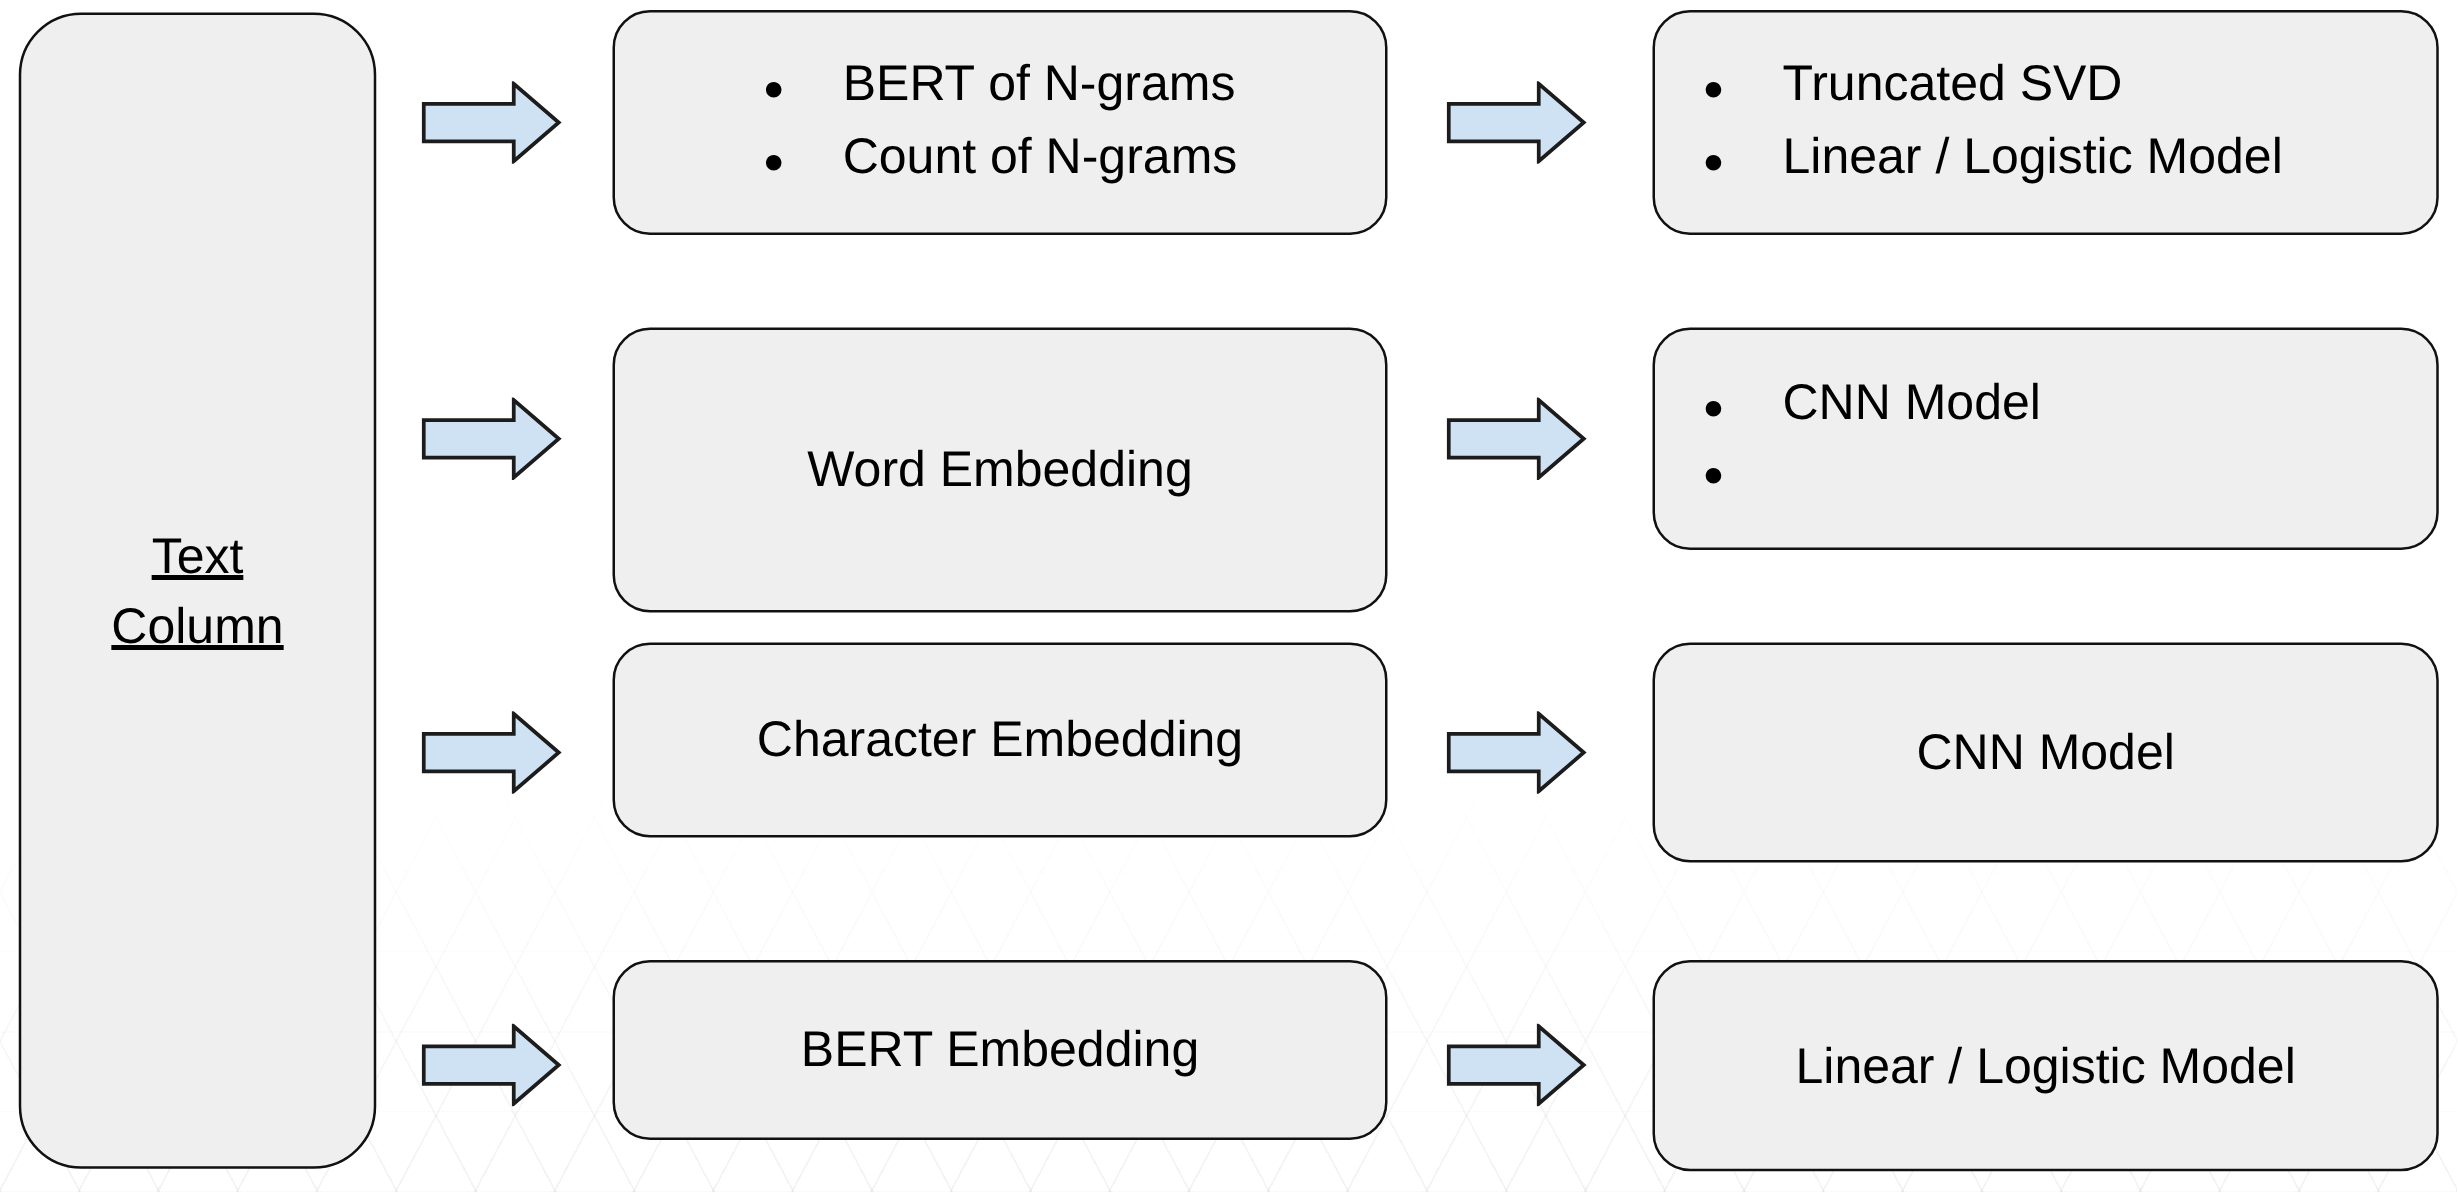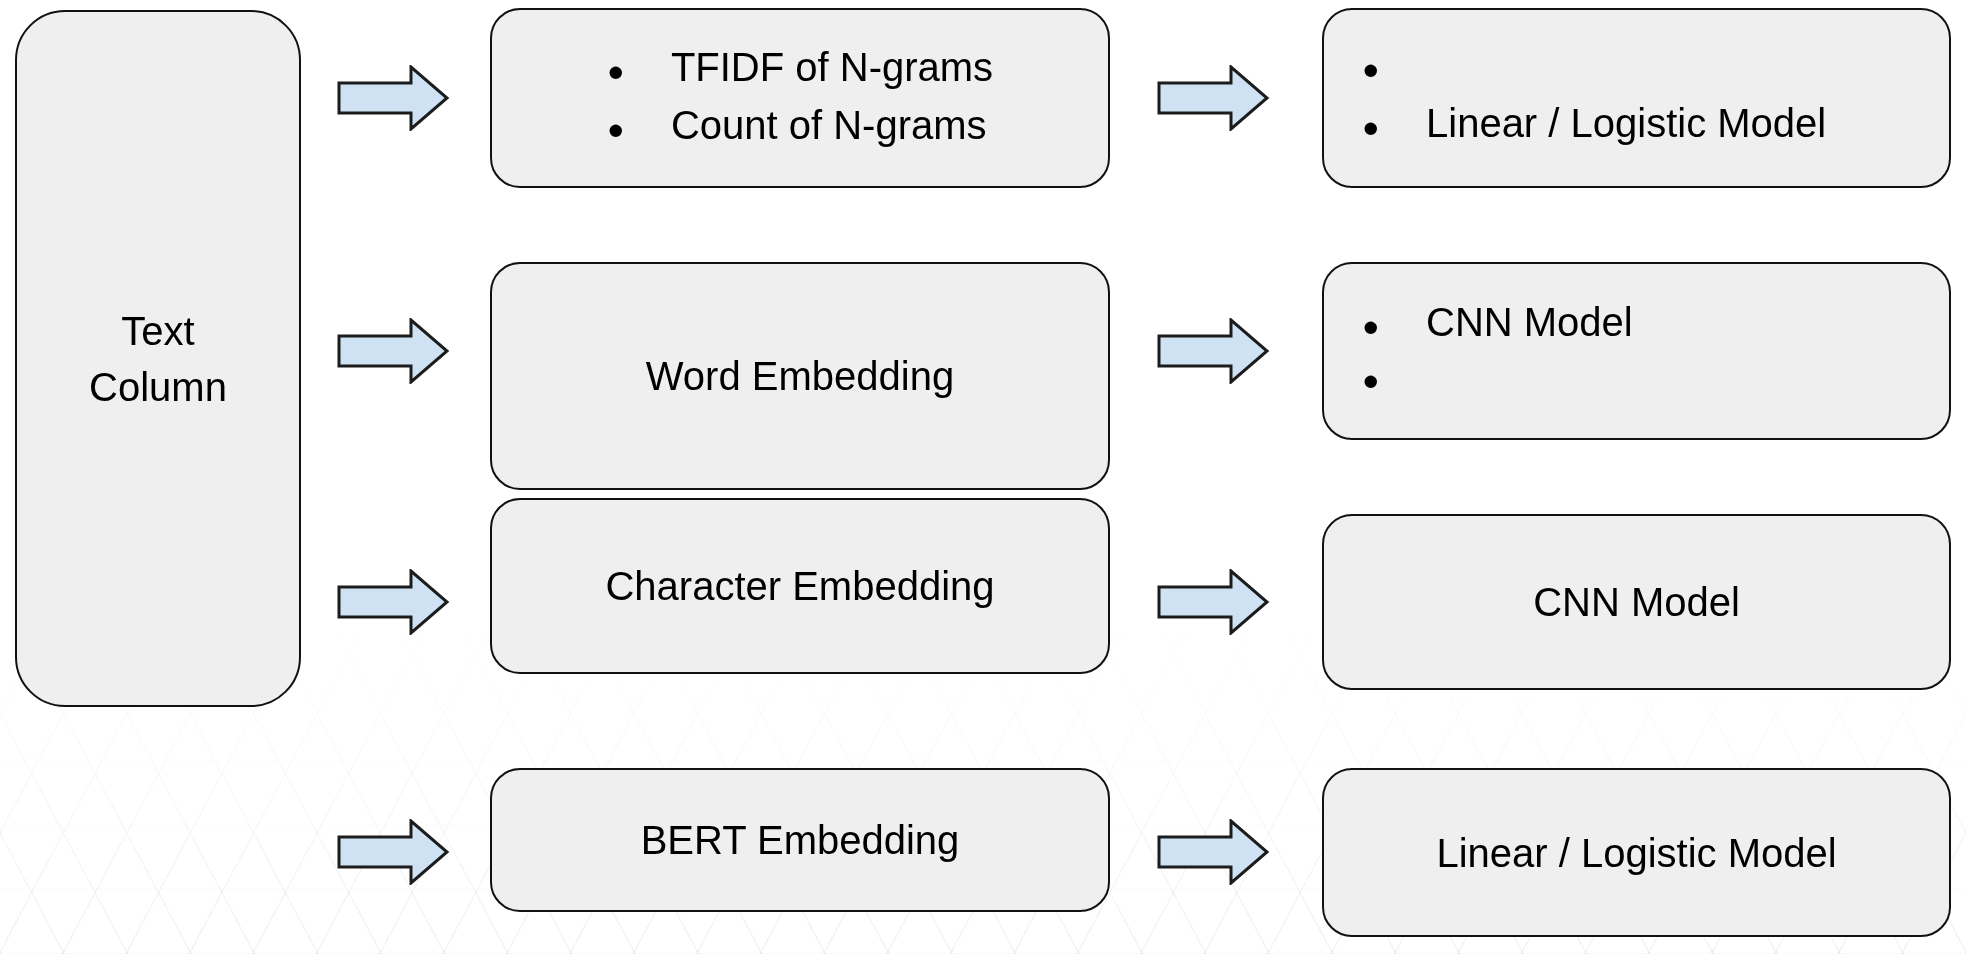--- a/index.html
+++ b/index.html
@@ -41,22 +41,23 @@
     box-sizing:border-box;
     background:var(--box-fill);
     border:2.5px solid var(--box-border);
     border-radius:30px;
     display:flex;
     align-items:center;
     justify-content:center;
   }
   .source{
     left:15px; top:10px;
-    width:286px; height:697px;
+    width:286px; height:925px;
     border-radius:50px;
+    text-decoration:underline;
   }
   .source .label{
     width:200px;
     text-align:center;
     font-size:40px;
     line-height:1.4;
   }
   .mid{ left:490px;  width:620px; }
   .rgt{ left:1322px; width:629px; }
   .label{
@@ -103,35 +104,36 @@
     <div class="label">Text Column</div>
   </div>
 
   <svg class="arrow" style="left:337px;top:65px" width="113" height="66" viewBox="0 0 113 66">
     <polygon points="2,18 74,18 74,2 110,33 74,64 74,48 2,48" fill="#cfe2f3"></polygon>
   </svg>
   <div class="box mid" style="top:8px;height:180px">
     <ul class="bullets">
       <li>
           <span class="dot">●</span>
-          <span>TFIDF of N-grams</span>
+          <span>BERT of N-grams</span>
         </li>
       <li>
           <span class="dot">●</span>
           <span>Count of N-grams</span>
         </li>
     </ul>
   </div>
   <svg class="arrow" style="left:1157px;top:65px" width="113" height="66" viewBox="0 0 113 66">
     <polygon points="2,18 74,18 74,2 110,33 74,64 74,48 2,48" fill="#cfe2f3"></polygon>
   </svg>
   <div class="box rgt list-box" style="top:8px;height:180px">
     <ul class="bullets">
       <li>
           <span class="dot">●</span>
+          <span>Truncated SVD</span>
         </li>
       <li>
           <span class="dot">●</span>
           <span>Linear / Logistic Model</span>
         </li>
     </ul>
   </div>
 
   <svg class="arrow" style="left:337px;top:318px" width="113" height="66" viewBox="0 0 113 66">
     <polygon points="2,18 74,18 74,2 110,33 74,64 74,48 2,48" fill="#cfe2f3"></polygon>
@@ -150,21 +152,21 @@
         </li>
       <li>
           <span class="dot">●</span>
         </li>
     </ul>
   </div>
 
   <svg class="arrow" style="left:337px;top:569px" width="113" height="66" viewBox="0 0 113 66">
     <polygon points="2,18 74,18 74,2 110,33 74,64 74,48 2,48" fill="#cfe2f3"></polygon>
   </svg>
-  <div class="box mid" style="top:498px;height:176px">
+  <div class="box mid" style="top:514px;height:156px">
     <div class="label">Character Embedding</div>
   </div>
   <svg class="arrow" style="left:1157px;top:569px" width="113" height="66" viewBox="0 0 113 66">
     <polygon points="2,18 74,18 74,2 110,33 74,64 74,48 2,48" fill="#cfe2f3"></polygon>
   </svg>
   <div class="box rgt" style="top:514px;height:176px">
     <div class="label">CNN Model</div>
   </div>
 
   <svg class="arrow" style="left:337px;top:819px" width="113" height="66" viewBox="0 0 113 66">

